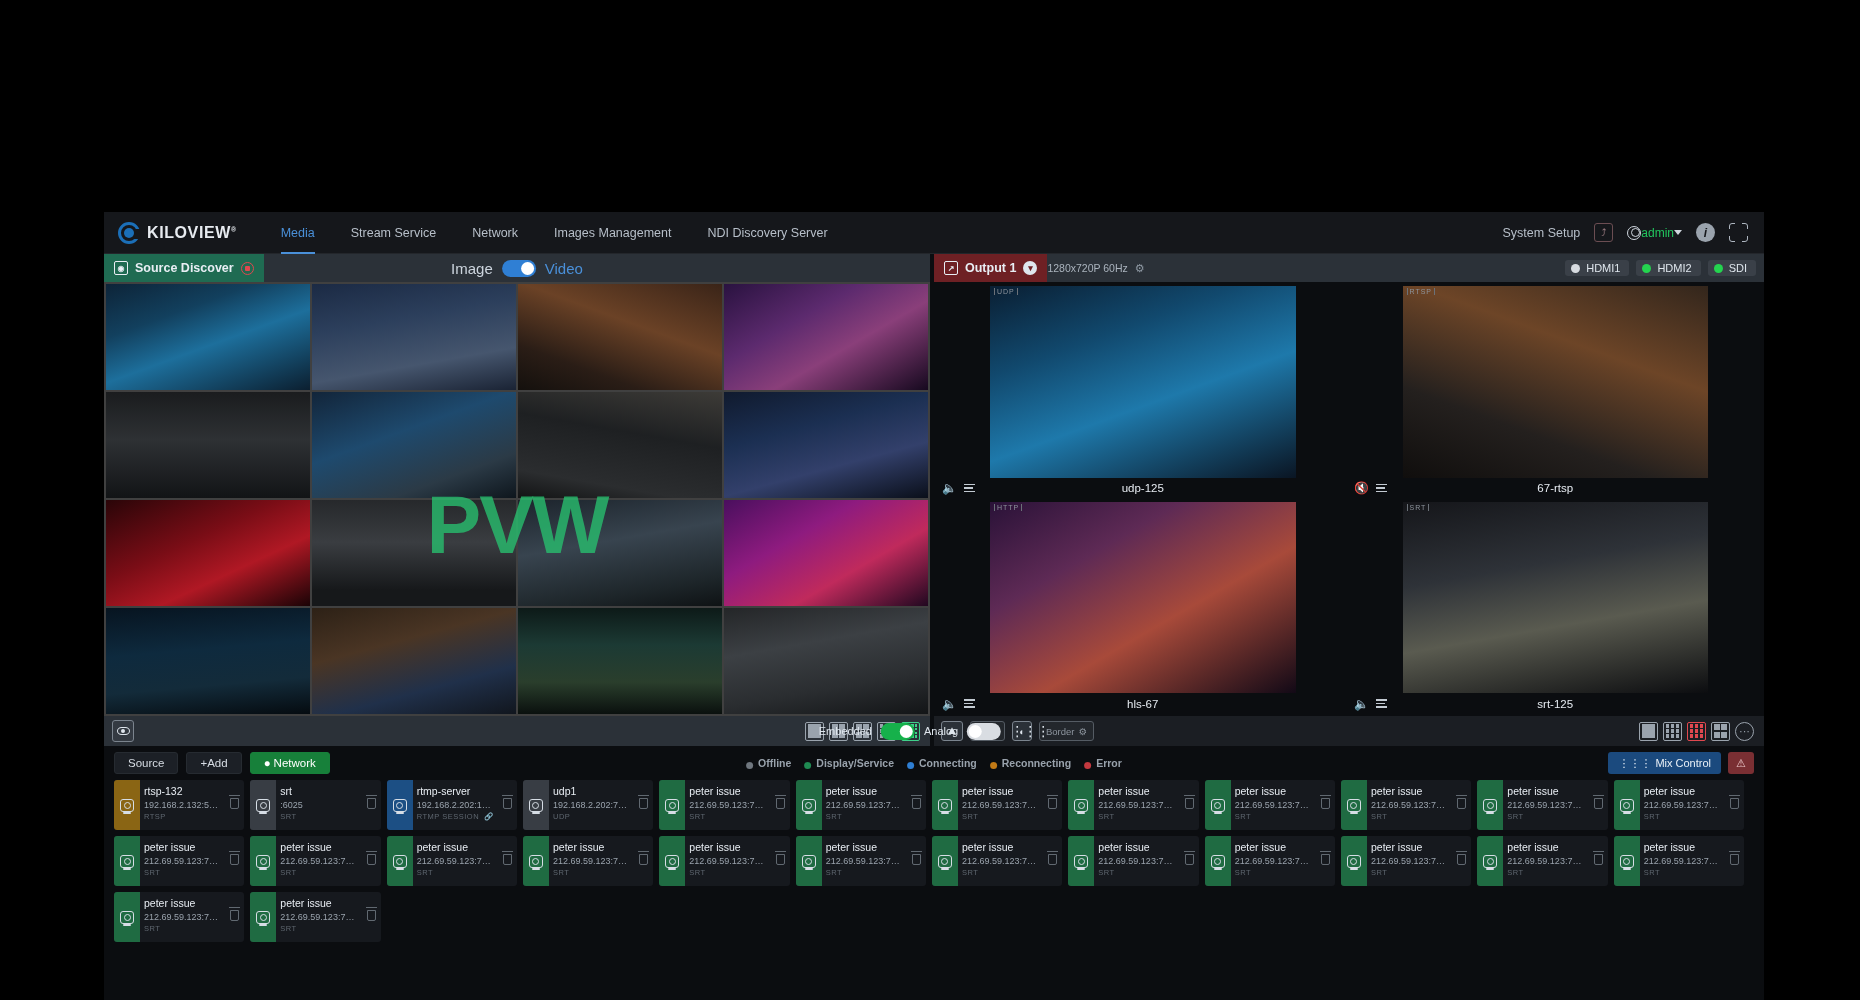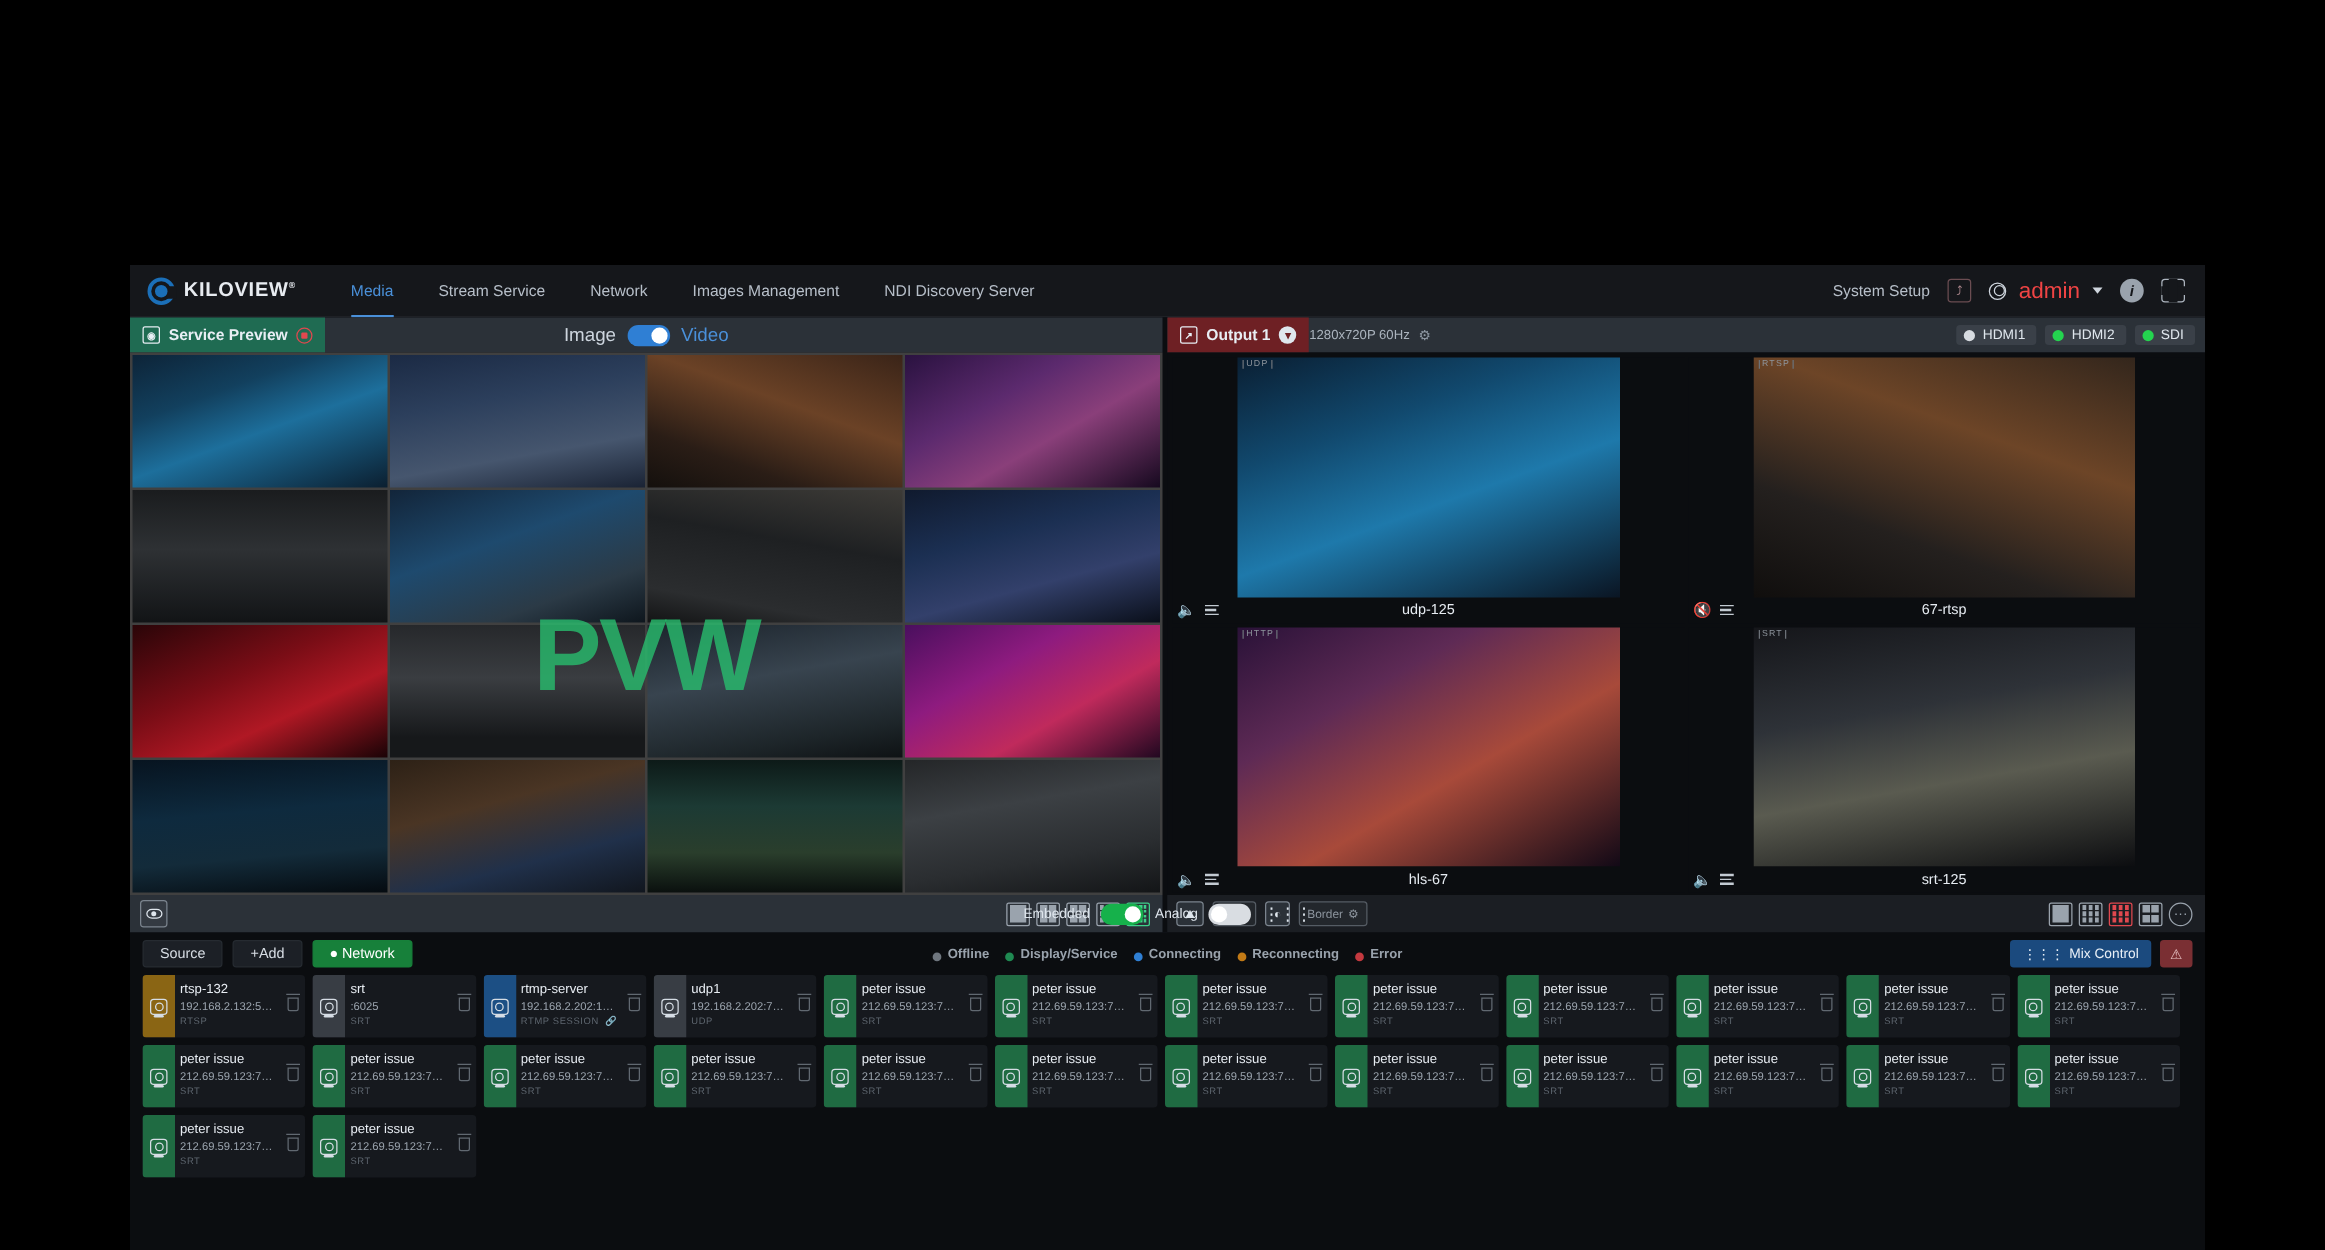--- a/index.html
+++ b/index.html
@@ -53,21 +53,21 @@
   }
   .hdr-right {
     margin-left:auto; display:flex; align-items:center; gap:14px; padding-right:16px;
   }
   .hdr-right .lbl { color:#b7bfc9; font-size:12.5px; cursor:pointer; }
   .ico-box {
     width:19px; height:19px; border:1px solid #6b4d52; border-radius:3px;
     display:flex; align-items:center; justify-content:center;
     color:#b08a90; font-size:10px; cursor:pointer;
   }
-  .user-chip { display:flex; align-items:center; gap:10px; color:#ef4444; font-size:18px; cursor:pointer;}
+  .user-chip { display:flex; align-items:center; gap:0; color:#22c55e; font-size:12px; cursor:pointer;}
   .avatar-ico {
     width:14px;height:14px;border-radius:50%;border:1.4px solid #cfd6de;position:relative;
   }
   .avatar-ico::after{content:"";position:absolute;left:2.6px;top:1.5px;width:7px;height:7px;border-radius:50%;border:1.4px solid #cfd6de;}
   .caret { width:0;height:0;border-left:4px solid transparent;border-right:4px solid transparent;border-top:5px solid #cfd6de; }
   .round-i {
     width:19px;height:19px;border-radius:50%;background:#9aa3ad;color:#15171b;
     font-size:12px;font-style:italic;font-weight:bold;display:flex;align-items:center;justify-content:center;cursor:pointer;
   }
   .fs-ico {
@@ -296,21 +296,21 @@
       <div class="fs-ico"></div>
     </div>
   </div>
 
   <div class="main">
 
     <div class="pane pane-pvw">
       <div class="bar">
         <div class="bar-tag tag-green">
           <span class="tag-ico">◉</span>
-          <span>Service Preview</span>
+          <span>Source Discover</span>
           <span class="dot-x"></span>
         </div>
         <div class="toggle-group">
           <span class="tg-label">Image</span>
           <span class="switch">
               <span class="knob"></span>
             </span>
           <span class="tg-label on">Video</span>
         </div>
       </div>

